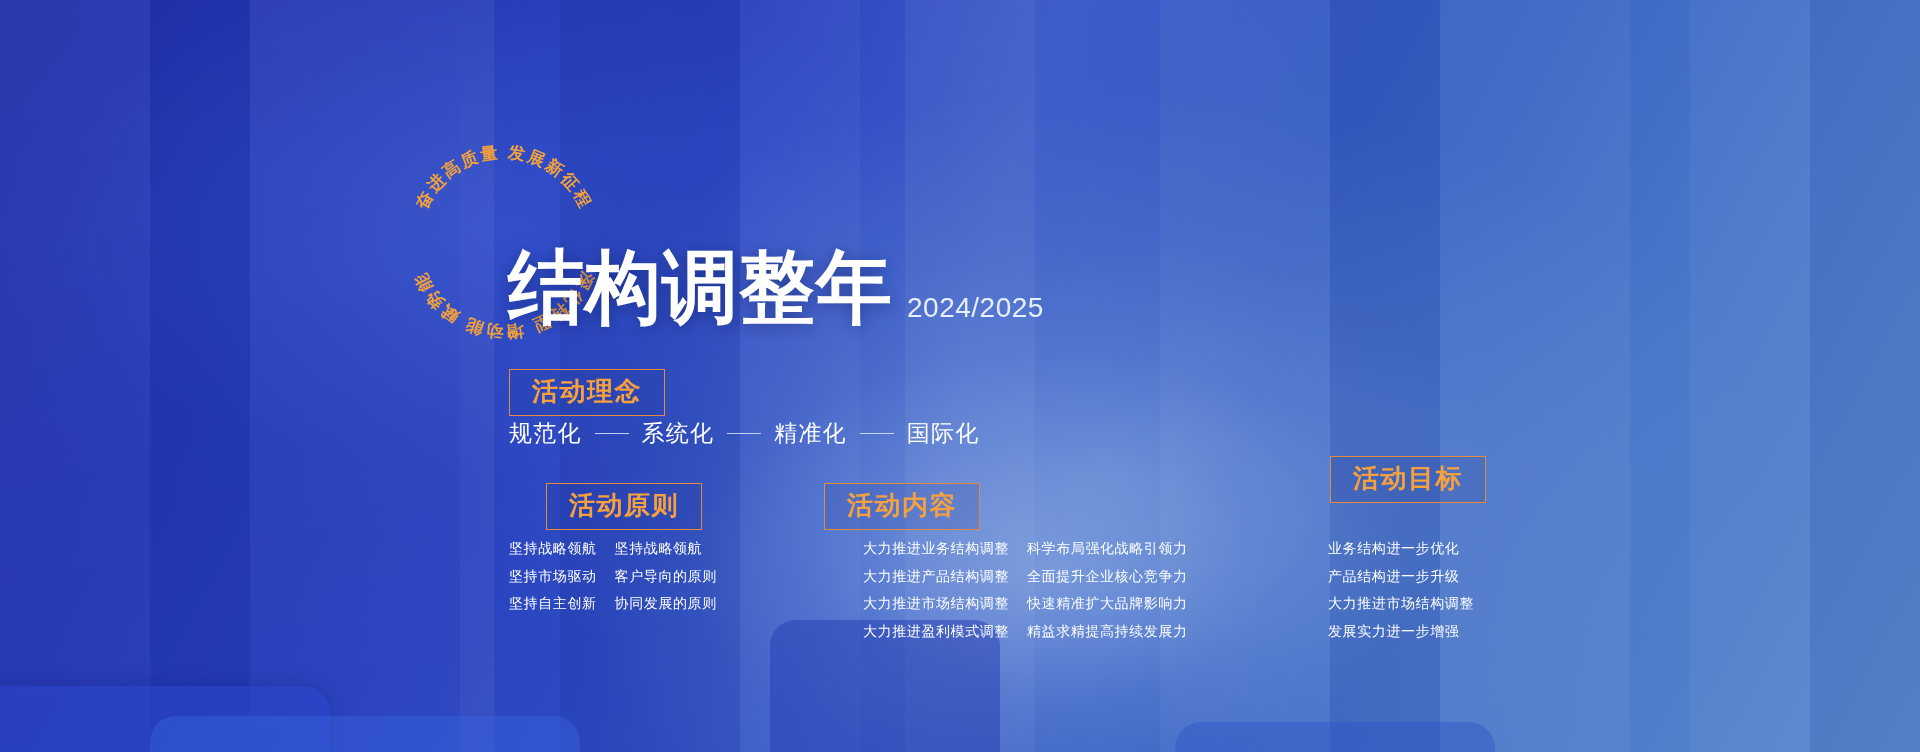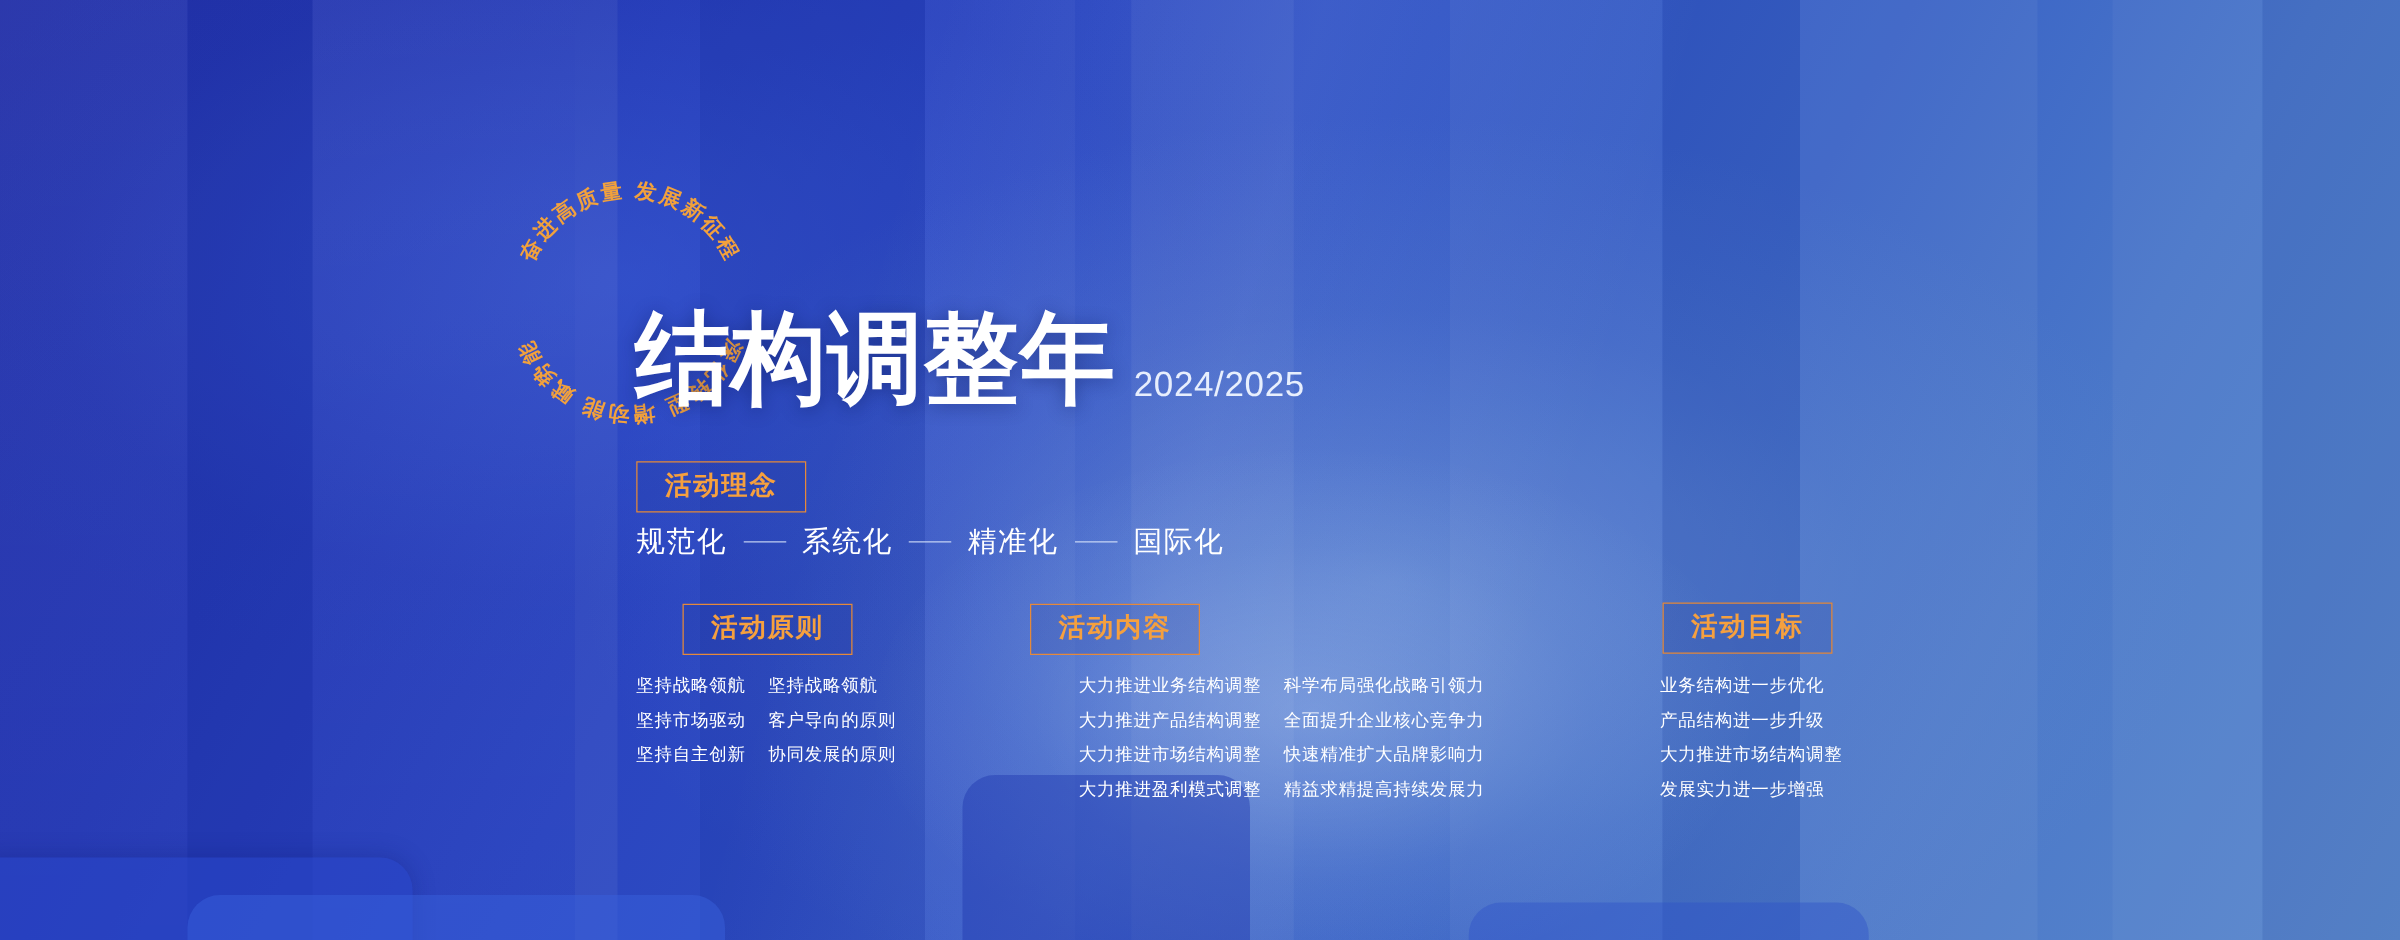--- a/index.html
+++ b/index.html
@@ -115,21 +115,21 @@
   .chip {
     position: absolute;
     box-sizing: border-box;
     border: 1.6px solid #e5893a;
     background: rgba(35,55,150,0.18);
     padding: 7px 22px 8px;
     text-align: center;
   }
   .chip-label {
     font-family: "Liberation Sans", "DejaVu Sans", sans-serif;
-    font-size: 21px;
+    font-size: 26px;
     font-weight: 700;
     color: #f6a03e;
     letter-spacing: 1.5px;
     line-height: 1.15;
     white-space: nowrap;
   }
 
   
   .concept-row {
     position: absolute;
@@ -272,21 +272,21 @@
     <div class="col-row">
       <span>大力推进市场结构调整</span>
       <span>快速精准扩大品牌影响力</span>
     </div>
     <div class="col-row">
       <span>大力推进盈利模式调整</span>
       <span>精益求精提高持续发展力</span>
     </div>
   </div>
 
-  <div class="chip" style="left:1330px; top:482px;">
+  <div class="chip" style="left:1330px; top:456px;">
     <div class="chip-label">活动目标</div>
   </div>
   <div class="col col-narrow" style="left:1328px; top:535px;text-align:center;">
     <div class="col-row">
       <span>业务结构进一步优化</span>
     </div>
     <div class="col-row">
       <span>产品结构进一步升级</span>
     </div>
     <div class="col-row">

